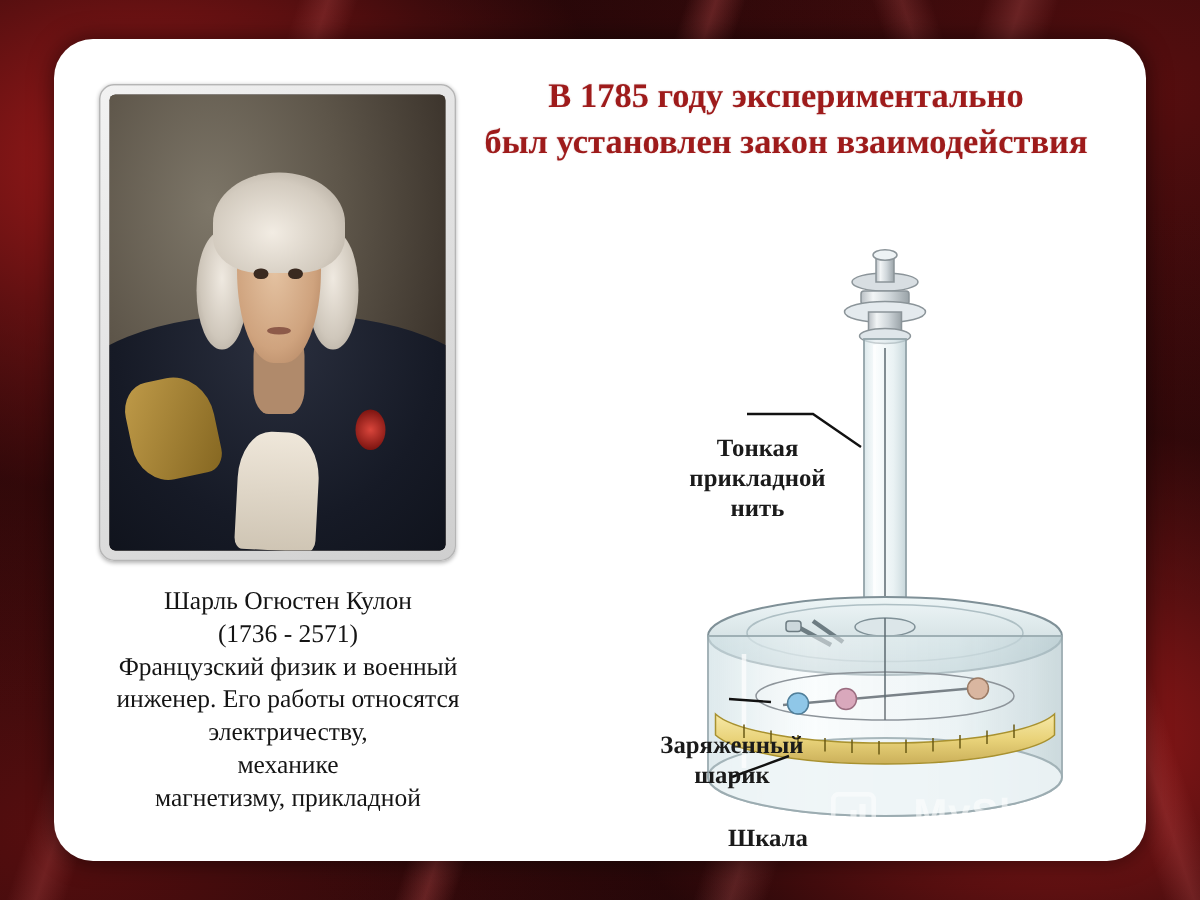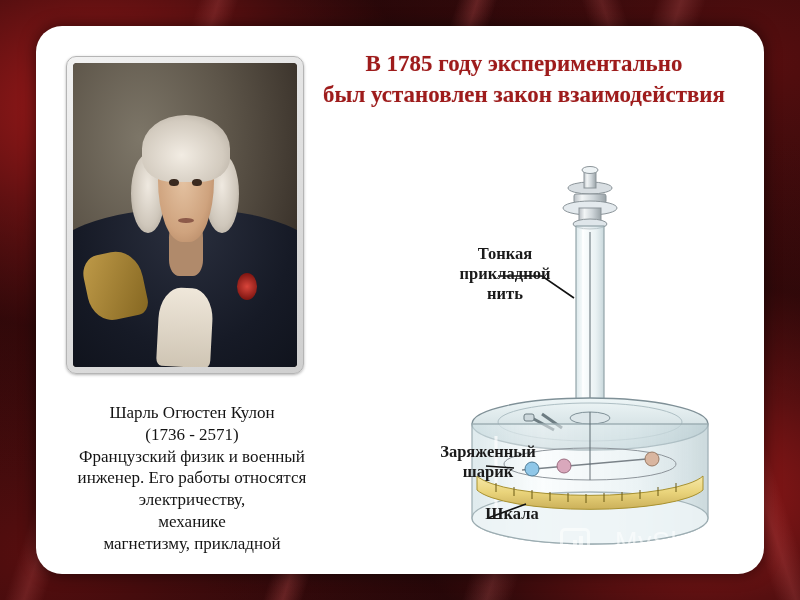--- a/index.html
+++ b/index.html
@@ -169,21 +169,21 @@
     top: 51%;
     width: 7%;
     height: 1.6%;
     background: #8d5a49;
     border-radius: 50%;
   }
 
   .caption {
     position: absolute;
     left: 10px;
-    top: 376px;
+    top: 364px;
     width: 292px;
     text-align: center;
     font-family: "Liberation Serif", serif;
     font-size: 17px;
     line-height: 1.28;
     color: #141414;
   }
   .caption div { white-space: nowrap; }
 
   
@@ -210,34 +210,36 @@
     height: 410px;
   }
   .lbl {
     position: absolute;
     font-family: "Liberation Serif", serif;
     font-weight: bold;
     font-size: 16.5px;
     color: #1a1a1a;
     text-align: center;
     line-height: 1.2;
+    margin-top: 45px;
   }
   #lbl-thread { left: 108px; top: 98px; width: 122px; }
   #lbl-ball   { left: 84px;  top: 296px; width: 136px; }
   #lbl-scale  { left: 126px; top: 358px; width: 100px; }
 
   
   .watermark {
     position: absolute;
     right: 22px;
     bottom: 16px;
     display: flex;
     align-items: center;
     gap: 25px;
     opacity: 0.55;
+    font-weight: bold;
   }
   .wm-icon {
     width: 30px; height: 30px;
     border: 3px solid #ffffff;
     border-radius: 5px;
     box-sizing: border-box;
     display: flex;
     align-items: flex-end;
     justify-content: center;
     gap: 2px;

